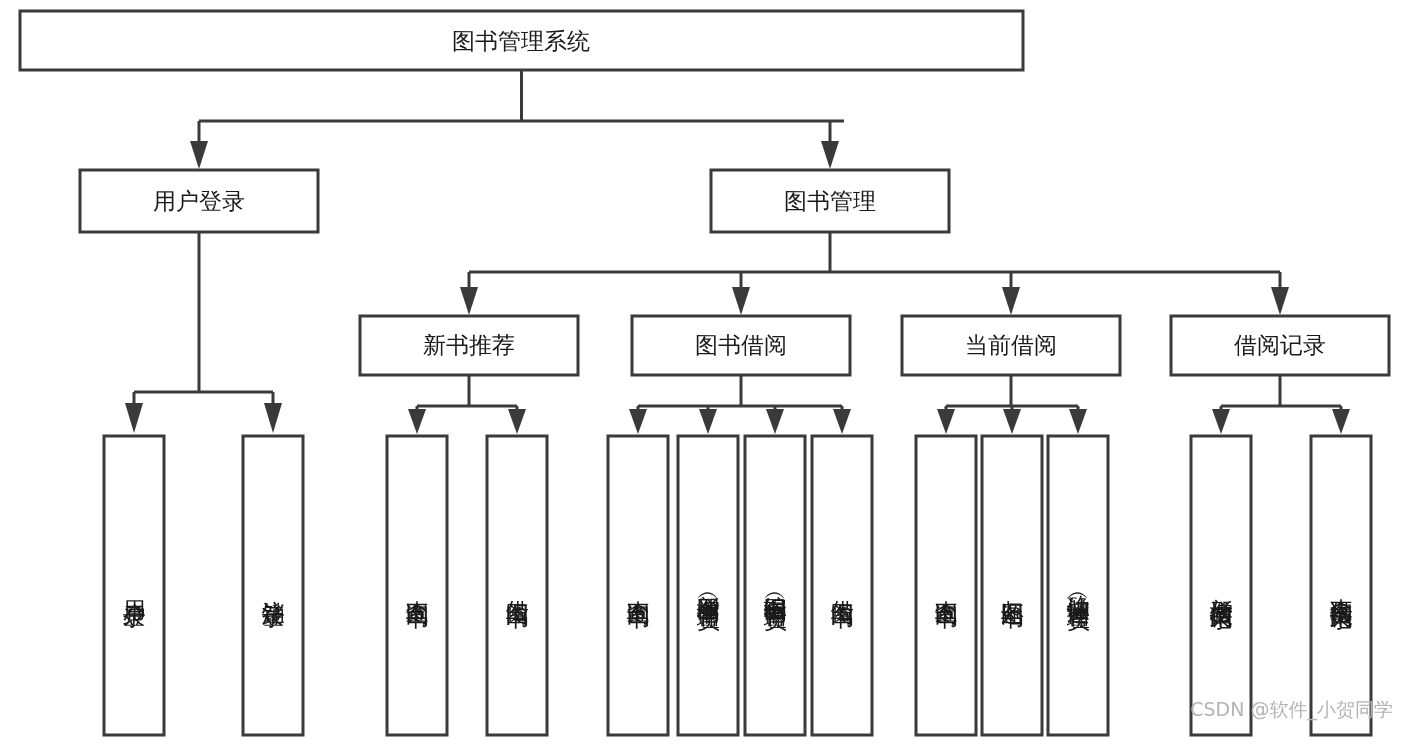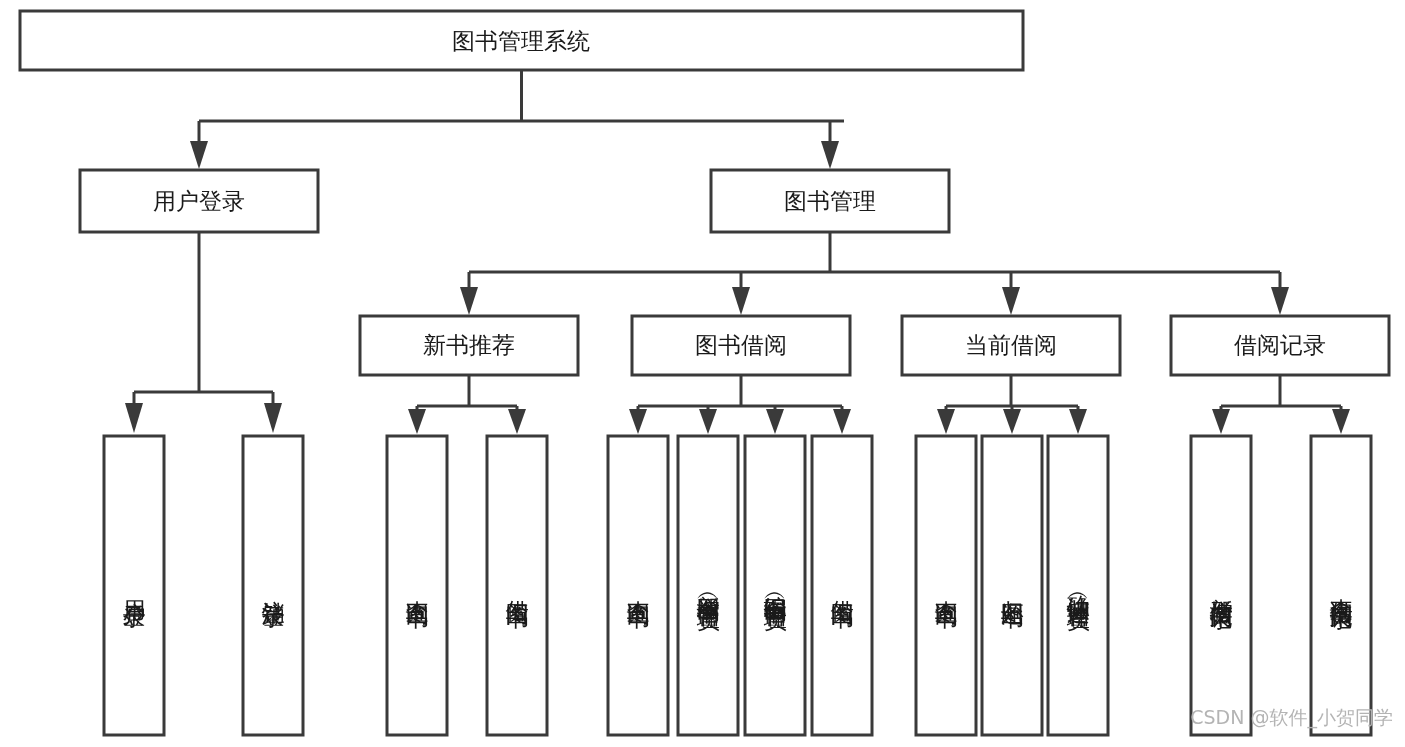--- a/index.html
+++ b/index.html
@@ -60,21 +60,21 @@
     display: flex;
     align-items: center;
     justify-content: center;
     text-align: center;
     white-space: nowrap;
     pointer-events: none;
   }
   .watermark {
     position: absolute;
     right: 12px;
-    bottom: 16px;
+    bottom: 24px;
     font-family: "DejaVu Sans", "Liberation Sans", sans-serif;
     font-size: 19px;
     color: #b4b4b4;
     white-space: nowrap;
     margin-top: 48px;
   }
 </style>
 </head>
 <body>
 

